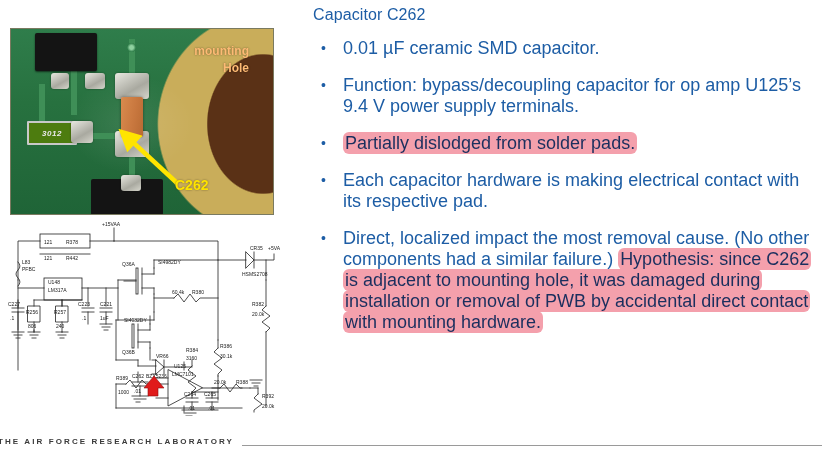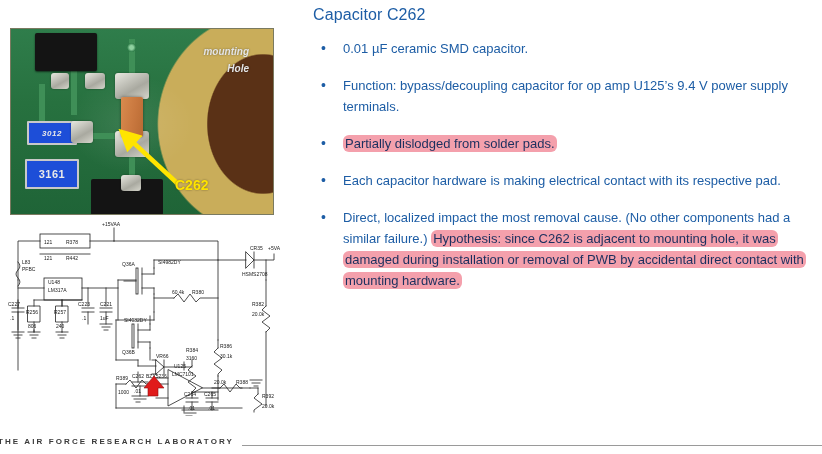--- a/index.html
+++ b/index.html
@@ -17,53 +17,53 @@
          radial-gradient(ellipse 165px 175px at 250px 95px,#c9ad5a 0 62%,rgba(201,173,90,0) 63%),
          linear-gradient(180deg,#2f7d4b 0%,#27713f 40%,#1f6437 100%);
   }
   .pcb-glow{position:absolute;inset:0;
        background:radial-gradient(ellipse 90px 70px at 120px 95px,rgba(255,255,255,.10),rgba(255,255,255,0) 70%);}
   
   .ic-top{position:absolute;left:24px;top:4px;width:62px;height:38px;background:#141414;
           border-radius:2px;box-shadow:0 1px 2px rgba(0,0,0,.6);}
   .ic-bot{position:absolute;left:80px;top:150px;width:72px;height:36px;background:#141414;border-radius:2px;}
   
-  .res{position:absolute;background:#1d4ed8;border:2px solid #c9c9c9;border-radius:1px;
+  .res{position:absolute;background:#4d7c0f;border:2px solid #c9c9c9;border-radius:1px;
        color:#e9e9e9;font-size:8px;font-weight:700;font-family:"Liberation Sans",sans-serif;
        display:flex;align-items:center;justify-content:center;letter-spacing:.5px;font-style:italic;}
   .res1{left:16px;top:92px;width:46px;height:20px;}
   .res2{left:14px;top:130px;width:50px;height:26px;font-size:11px;font-style:normal;}
   
   .pad{position:absolute;background:linear-gradient(150deg,#e8e8e0,#a9a9a0 60%,#d6d6cc);
        border-radius:3px;box-shadow:0 0 2px rgba(0,0,0,.4);}
   .trace{position:absolute;background:#3f8f57;}
   .cap-body{position:absolute;left:110px;top:68px;width:22px;height:40px;
             background:linear-gradient(100deg,#d98b4e,#c9783f 55%,#b86a33);border-radius:2px;
             box-shadow:0 0 3px rgba(0,0,0,.45);}
   .via{position:absolute;width:9px;height:9px;border-radius:50%;
        background:radial-gradient(circle,#8fd1a0 30%,#2b7a46 70%);}
 
-  .lbl-mounting{position:absolute;left:146px;top:14px;color:#e5e5e5;font-weight:bold;
-        font-size:10px;line-height:17px;text-align:right;width:92px;
-        text-shadow:0 0 2px rgba(0,0,0,.45);font-family:"Liberation Sans",sans-serif;font-style:italic;}
+  .lbl-mounting{position:absolute;left:146px;top:14px;color:#fdba74;font-weight:bold;
+        font-size:12px;line-height:17px;text-align:right;width:92px;
+        text-shadow:0 0 2px rgba(0,0,0,.45);font-family:"Liberation Sans",sans-serif;}
   .lbl-c262{position:absolute;left:164px;top:148px;color:#ffe400;font-weight:bold;font-size:14px;
         text-shadow:0 0 2px rgba(0,0,0,.45);font-family:"Liberation Sans",sans-serif;}
   .arrow-photo{position:absolute;left:96px;top:96px;width:80px;height:62px;}
 
   
   .schem{position:absolute;left:6px;top:220px;width:292px;height:196px;}
   .schem svg{display:block;}
 
   
   .title{position:absolute;left:313px;top:6px;font-size:16px;color:#1d5da5;
          font-family:"Liberation Sans",sans-serif;letter-spacing:.1px;}
   .bullets{position:absolute;left:315px;top:38px;width:500px;}
   .bul{display:flex;margin-bottom:16px;}
   .dot{width:22px;flex:0 0 22px;color:#1d5da5;font-size:14px;line-height:21px;text-align:left;padding-left:6px;}
-  .btxt{flex:1;color:#1d5da5;font-size:13px;line-height:21px;}
+  .btxt{flex:1;color:#1d5da5;font-size:18px;line-height:21px;}
   .hl{background:#f4a0ac;color:#1b2f5e;border-radius:6px;
       box-decoration-break:clone;-webkit-box-decoration-break:clone;padding:1px 2px;}
 
   
   .footer{position:absolute;left:0;bottom:8px;width:822px;display:flex;align-items:flex-end;}
   .footer-txt{font-size:8px;font-weight:bold;letter-spacing:2.1px;color:#3a3a3a;
               white-space:nowrap;font-family:"Liberation Sans",sans-serif;margin-left:-2px;}
   .footer-rule{flex:1;height:1px;background:#9a9a9a;margin-left:8px;margin-right:0;}
 </style>
 </head>
@@ -78,21 +78,20 @@
     <div class="trace" style="left:60px;top:40px;width:6px;height:46px;"></div>
     <div class="trace" style="left:28px;top:55px;width:6px;height:44px;"></div>
     <div class="trace" style="left:60px;top:104px;width:56px;height:6px;"></div>
     <div class="trace" style="left:118px;top:10px;width:6px;height:58px;"></div>
     <div class="trace" style="left:118px;top:108px;width:6px;height:46px;"></div>
 
     <div class="ic-top"></div>
     <div class="ic-bot"></div>
 
     <div class="res res1">3012</div>
-    <div class="res res2">3161</div>
 
     <div class="pad" style="left:40px;top:44px;width:18px;height:16px;"></div>
     <div class="pad" style="left:74px;top:44px;width:20px;height:16px;"></div>
     <div class="pad" style="left:104px;top:44px;width:34px;height:26px;"></div>
     <div class="pad" style="left:104px;top:102px;width:34px;height:26px;"></div>
     <div class="pad" style="left:60px;top:92px;width:22px;height:22px;"></div>
     <div class="pad" style="left:110px;top:146px;width:20px;height:16px;"></div>
     <div class="cap-body"></div>
     <div class="via" style="left:116px;top:14px;"></div>
 

